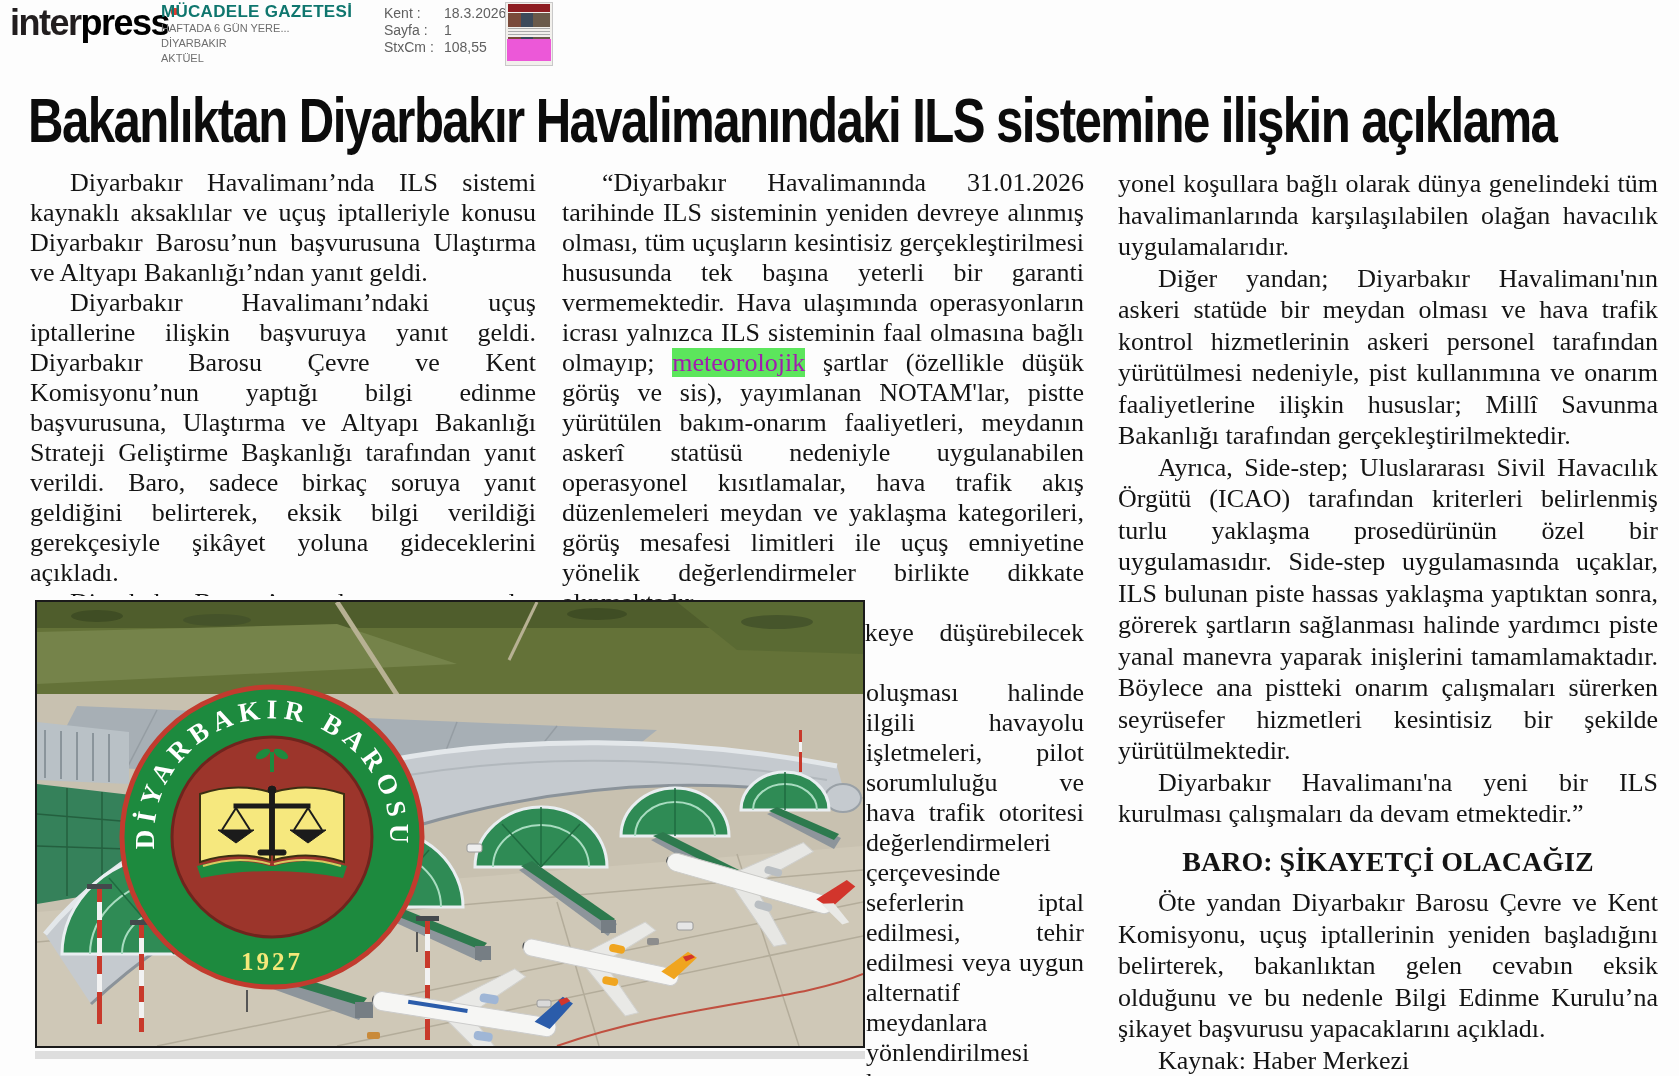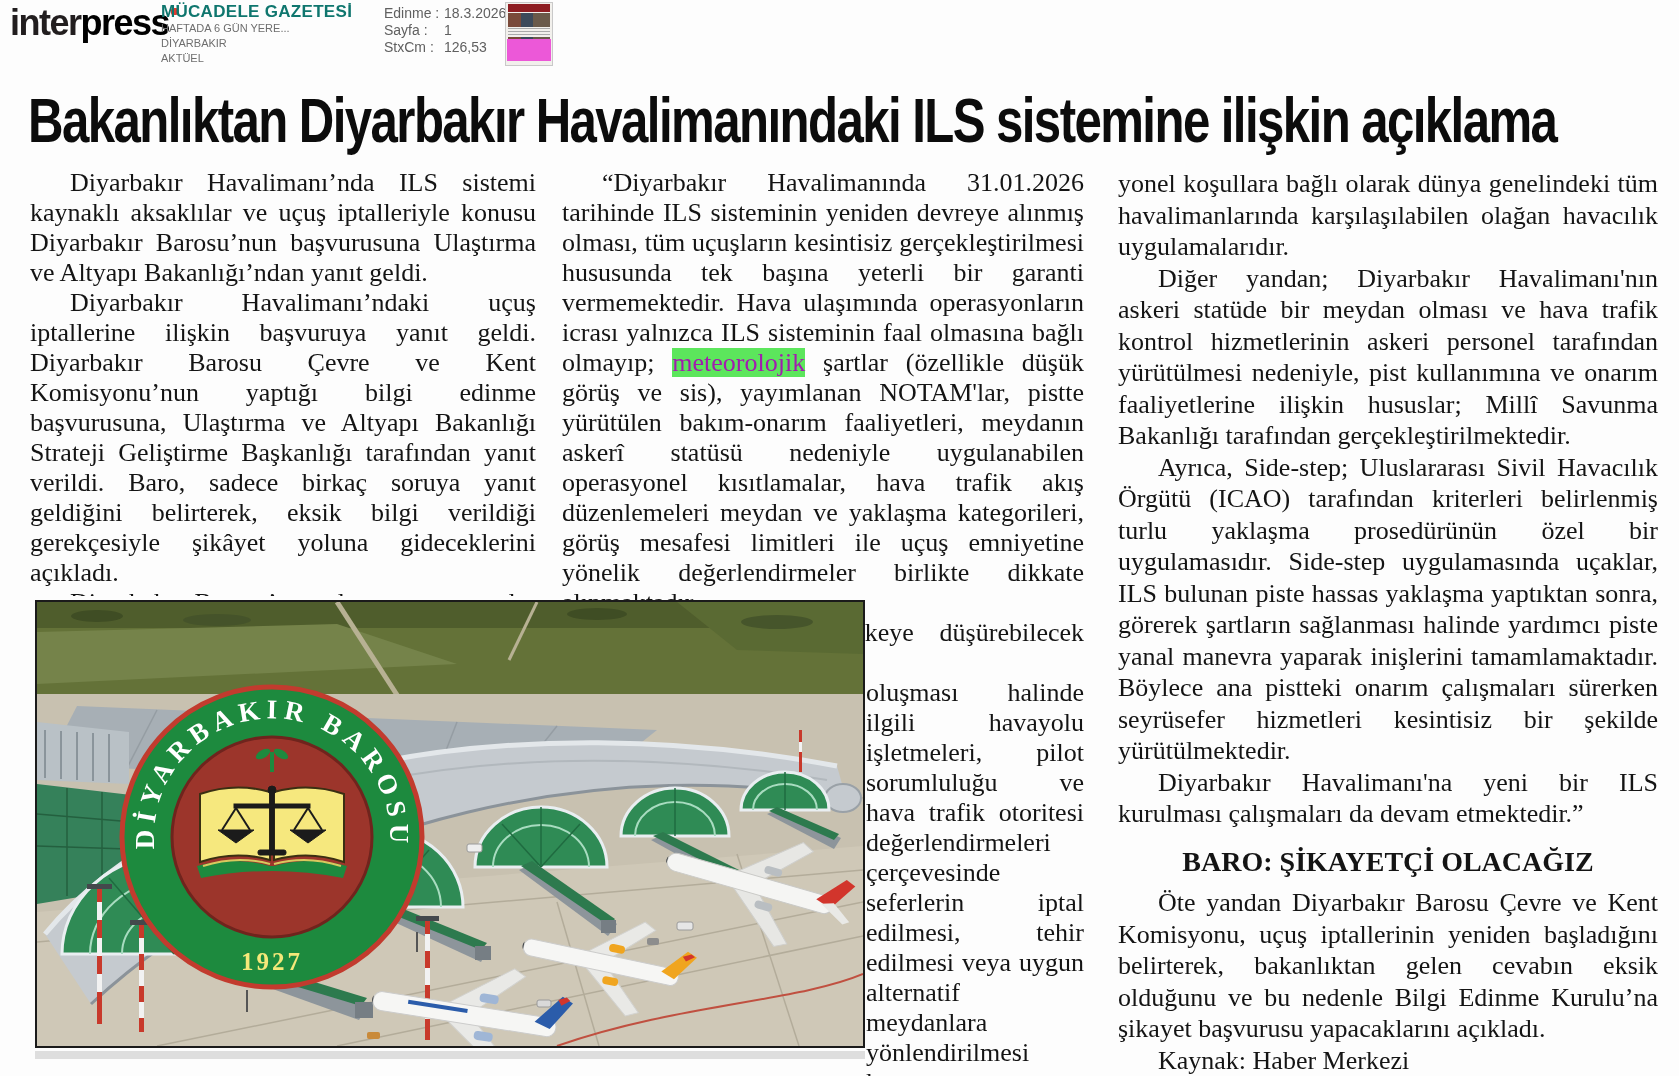--- a/index.html
+++ b/index.html
@@ -64,30 +64,30 @@
 
   <div class="pub">
     <div class="pub-name">MÜCADELE GAZETESİ</div>
     <div class="pub-line">HAFTADA 6 GÜN YERE...</div>
     <div class="pub-line">DİYARBAKIR</div>
     <div class="pub-line">AKTÜEL</div>
   </div>
 
   <div class="meta">
     <div class="meta-row">
-      <span class="meta-label">Edinme :</span>
+      <span class="meta-label">Kent :</span>
       <span>18.3.2026</span>
     </div>
     <div class="meta-row">
       <span class="meta-label">Sayfa :</span>
       <span>1</span>
     </div>
     <div class="meta-row">
       <span class="meta-label">StxCm :</span>
-      <span>126,53</span>
+      <span>108,55</span>
     </div>
   </div>
 
   <div class="thumb">
     <div class="thumb-mast"></div>
     <div class="thumb-photo"></div>
     <div class="thumb-lines"></div>
     <div class="thumb-photo"></div>
     <div class="thumb-lines"></div>
     <div class="thumb-hl"></div>

